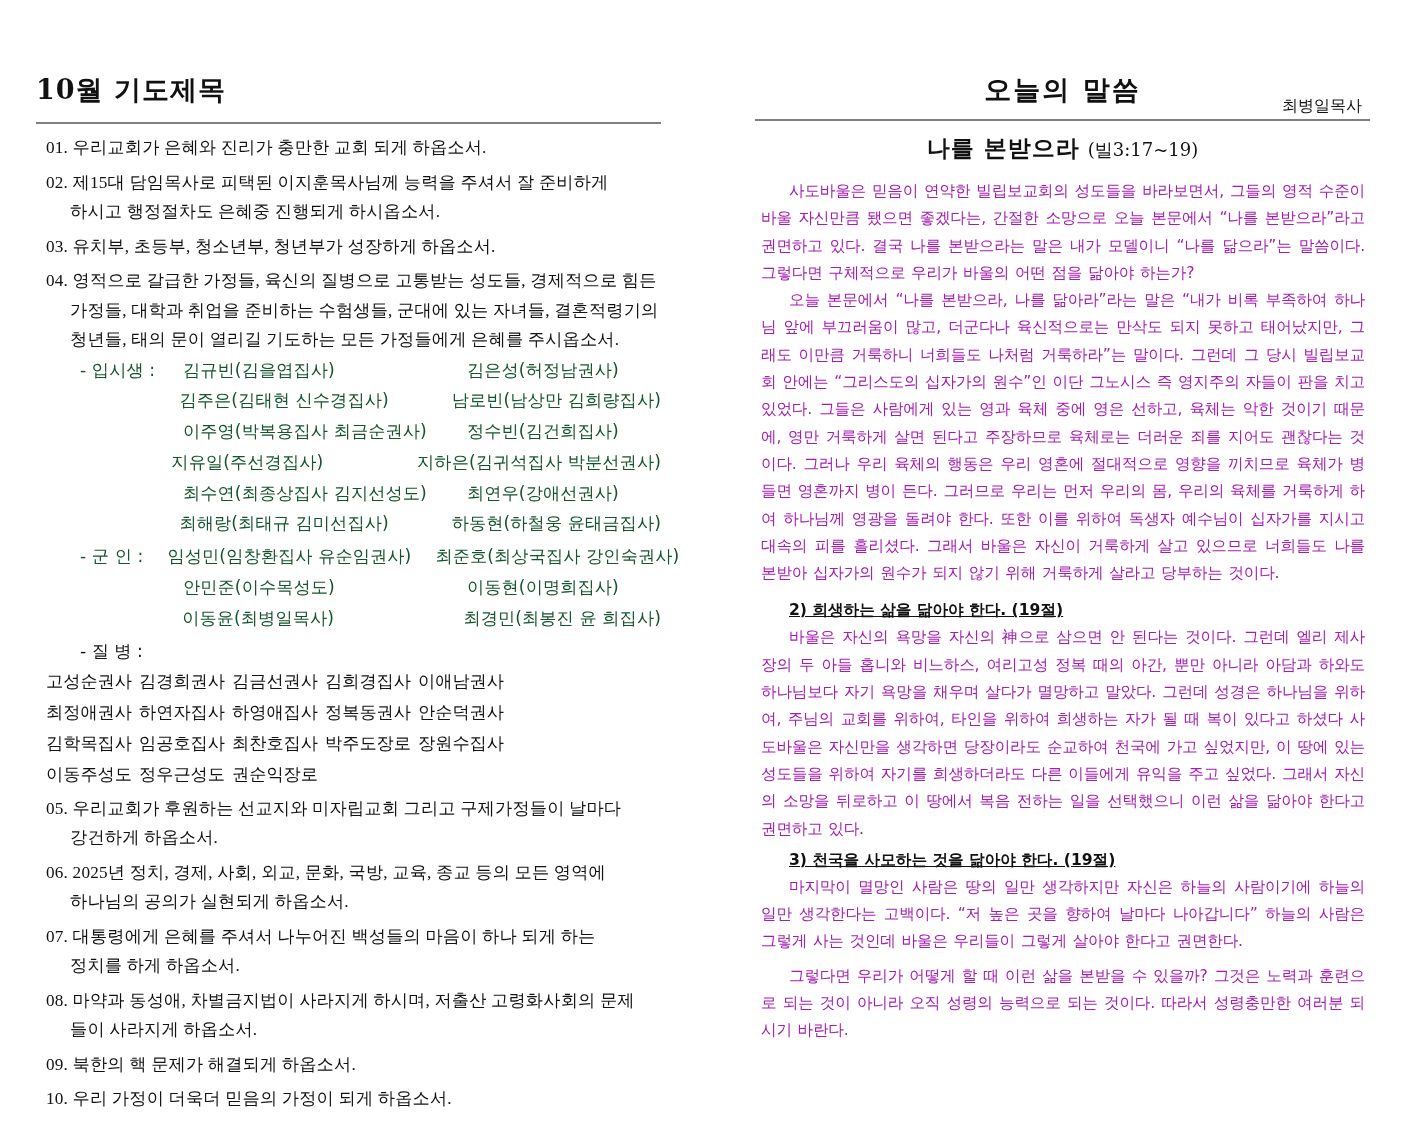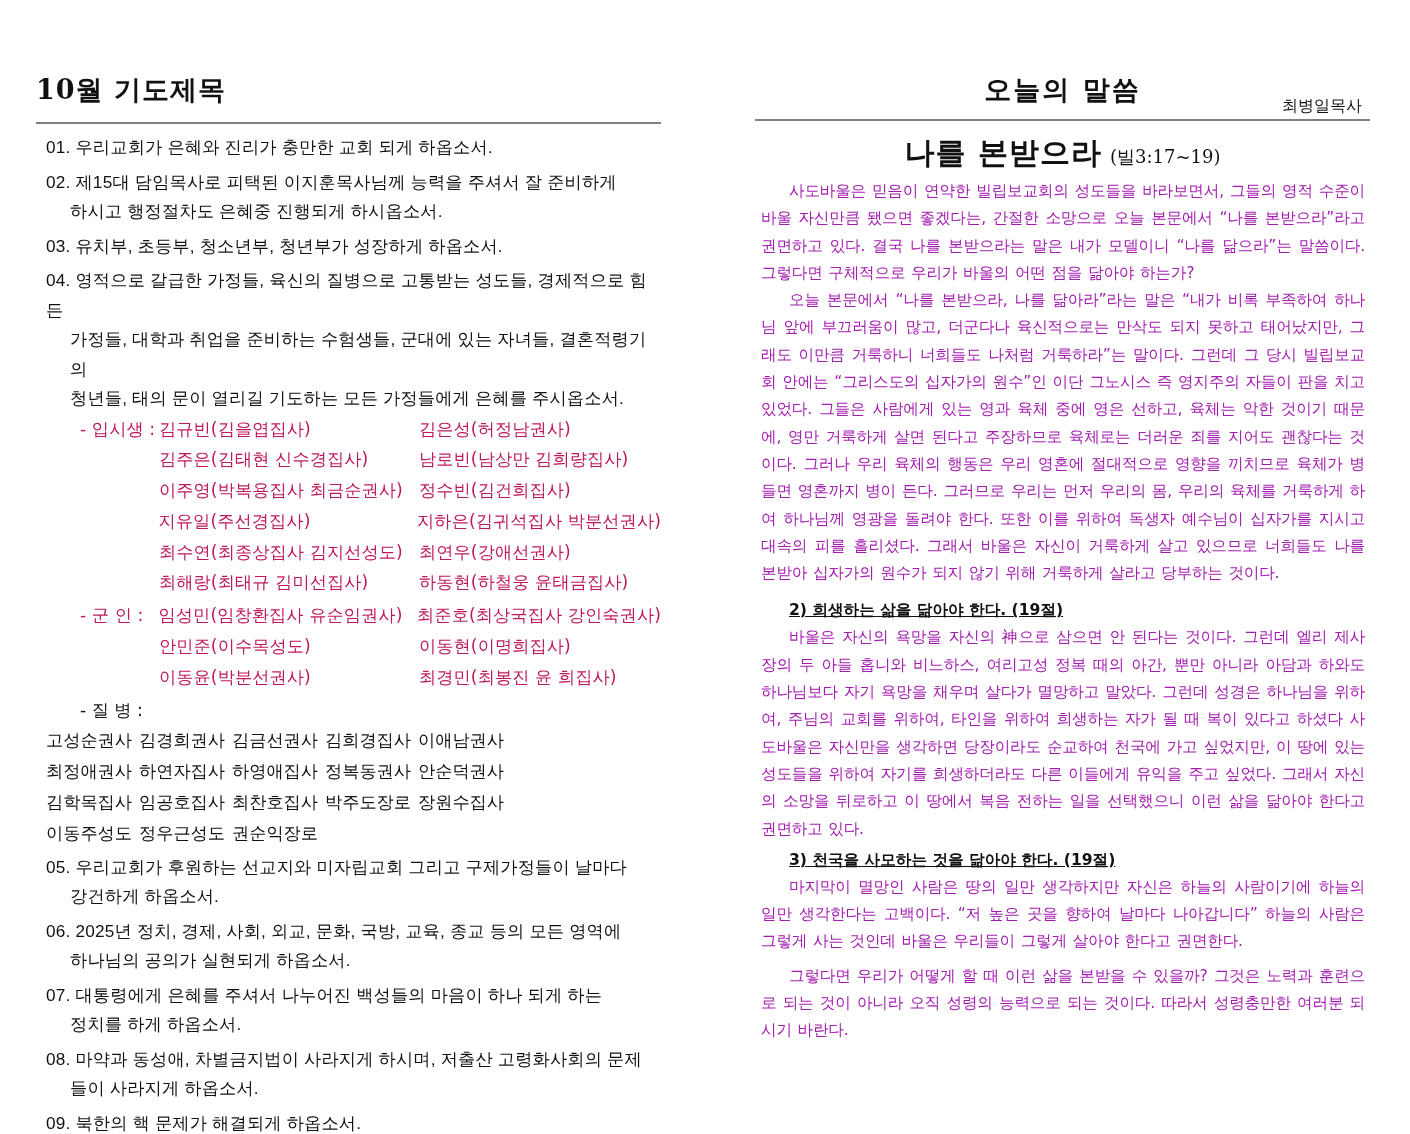--- a/index.html
+++ b/index.html
@@ -12,46 +12,46 @@
       position: absolute; left: 0; top: 72px; width: 625px; text-align: left;
       font-family: "DejaVu Serif", "Liberation Serif", serif;
       font-size: 27px; letter-spacing: 1px; color: #111;
     }
     .left-rule { position: absolute; left: 0; top: 122px; width: 625px; height: 2px; background: #808080; }
 
     .prayer-list { position: absolute; left: 10px; top: 133px; width: 615px; }
     .prayer {
       font-size: 17.2px; line-height: 29.5px; color: #111;
       letter-spacing: 0.2px; margin-bottom: 5px;
-      font-family: Liberation Sans, sans-serif;
+      font-family: Liberation Serif, serif;
       transform-origin: left top;
     }
     .prayer .line2 { display: block; padding-left: 24px; }
 
     .names-block { margin-top: -5px; margin-bottom: 2px; }
-    .name-row { display: flex; font-size: 17.2px; line-height: 30.8px; color: #be185d; letter-spacing: 0.1px; }
+    .name-row { display: flex; font-size: 17.2px; line-height: 30.8px; color: #14532d; letter-spacing: 0.1px; gap: 24px; }
     .cat-label { width: 113px; padding-left: 34px; white-space: pre; }
     .name-col1 { width: 260px; white-space: nowrap; }
     .name-col2 { white-space: nowrap; }
     .ill-row { display: flex; font-size: 17.2px; line-height: 30.8px; color: #111; flex-direction: column; }
     .ill-names { display: flex; }
     .ill-names span { width: 93px; white-space: nowrap; display: inline-block; }
 
     
     .right-col { position: absolute; left: 755px; top: 0; width: 615px; height: 868px; }
     .right-title {
       position: absolute; left: 0; top: 72px; width: 615px; text-align: center;
       font-size: 27px; letter-spacing: 2px; color: #111;
       font-family: "DejaVu Sans", sans-serif;
     }
     .author { position: absolute; right: 8px; top: 96px; font-size: 16px; color: #111; font-family: Liberation Serif, serif; }
     .right-rule { position: absolute; left: 0; top: 119px; width: 615px; height: 2px; background: #808080; }
 
     .sermon-heading { position: absolute; left: 0; top: 133px; width: 615px; text-align: center; }
-    .sermon-title { font-size: 30px; font-weight: bold; letter-spacing: 1px; font-family: "DejaVu Sans", sans-serif; }
+    .sermon-title { font-size: 23px; font-weight: bold; letter-spacing: 1px; font-family: "DejaVu Sans", sans-serif; }
     .sermon-ref { font-size: 18px; margin-left: 8px; font-family: "DejaVu Serif", "Liberation Serif", serif; }
 
     .sermon-body { position: absolute; left: 6px; top: 178px; width: 604px; }
     .para {
       font-size: 15.6px; line-height: 27.3px; color: #a21caf; text-align: justify;
       text-indent: 28px; letter-spacing: -0.2px; word-spacing: 1px;
       font-family: "DejaVu Sans", sans-serif;
     }
     .sub-heading {
       font-size: 15.6px; line-height: 27px; font-weight: bold; text-decoration: underline;
@@ -127,21 +127,21 @@
           <span class="name-col1">임성민(임창환집사 유순임권사)</span>
           <span class="name-col2">최준호(최상국집사 강인숙권사)</span>
         </div>
       <div class="name-row">
           <span class="cat-label"></span>
           <span class="name-col1">안민준(이수목성도)</span>
           <span class="name-col2">이동현(이명희집사)</span>
         </div>
       <div class="name-row">
           <span class="cat-label"></span>
-          <span class="name-col1">이동윤(박분선권사)</span>
+          <span class="name-col1">이동윤(최병일목사)</span>
           <span class="name-col2">최경민(최봉진 윤 희집사)</span>
         </div>
     </div>
 
     <div class="names-block" style="margin-top:0; margin-bottom:4px">
       <div class="ill-row">
           <span class="cat-label">- 질 병 :</span>
         <span class="ill-names">
           <span>고성순권사</span>
           <span>김경희권사</span>

